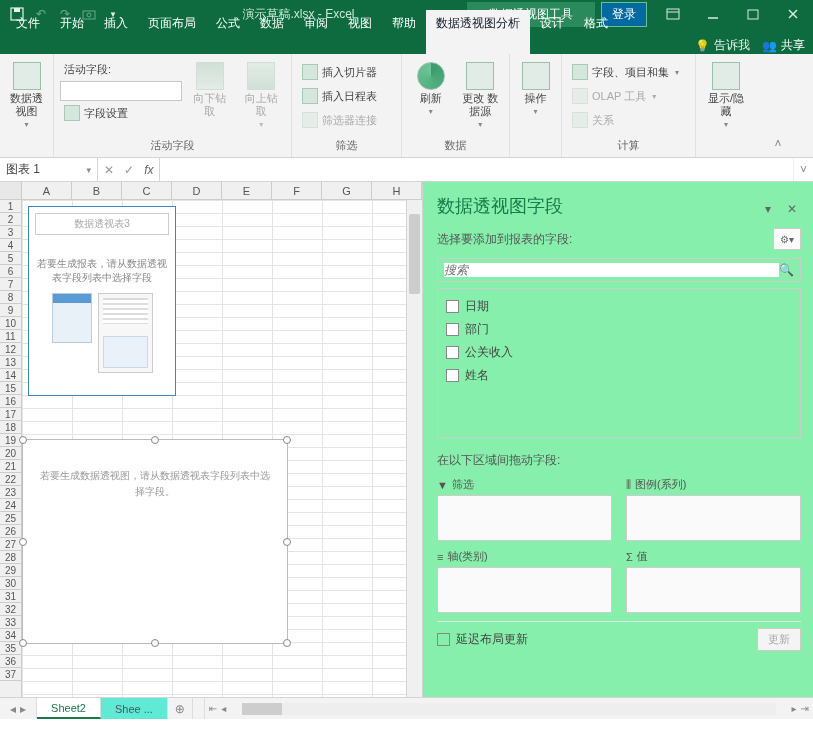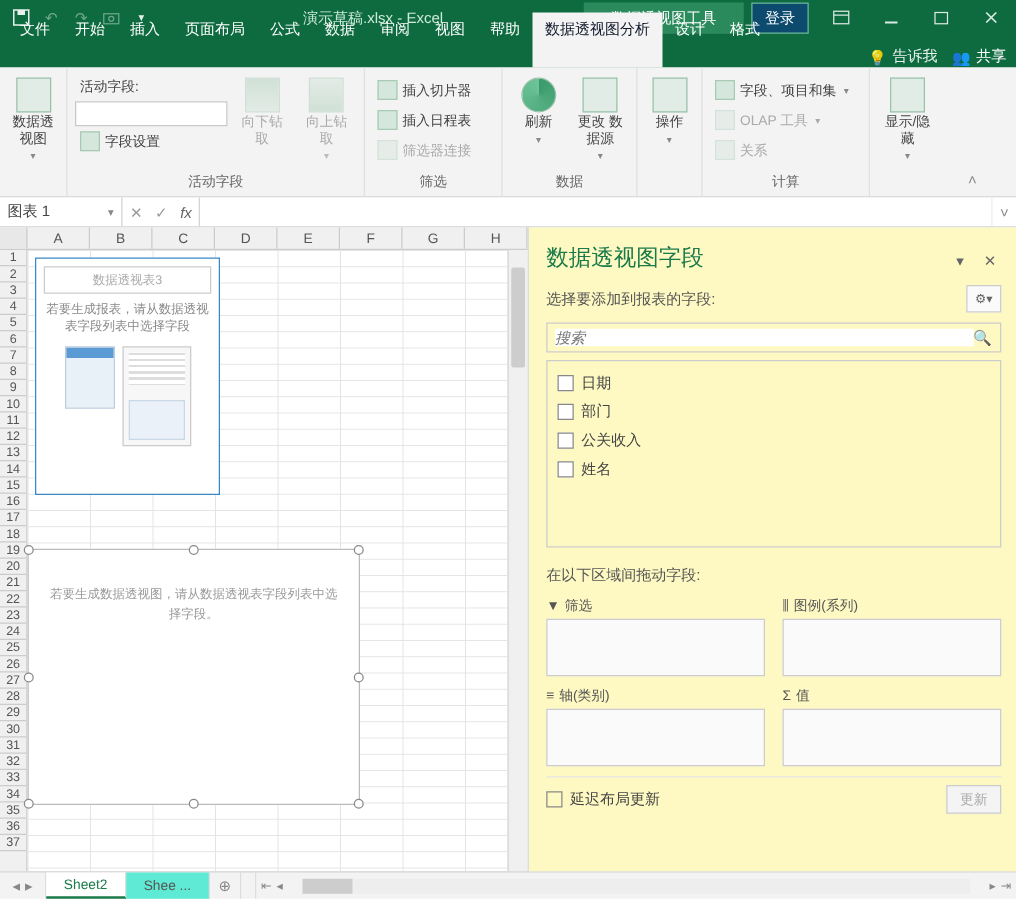--- a/index.html
+++ b/index.html
@@ -5,21 +5,21 @@
 * { box-sizing: border-box; margin: 0; padding: 0; font-family: "Microsoft YaHei", "Segoe UI", sans-serif; }
 body { width: 813px; height: 729px; overflow: hidden; background: #fff; font-size: 12px; color: #444; }
 
 
 .titlebar { height: 28px; background: #0d6b3f; display: flex; align-items: center; color: #fff; }
 .qat { display: flex; align-items: center; gap: 2px; padding: 0 6px; }
 .qat-btn { width: 22px; height: 22px; display: flex; align-items: center; justify-content: center; color: #fff; opacity: .9; }
 .qat-btn.dim { opacity: .4; }
 .title-center { flex: 1; text-align: center; font-size: 12px; color: #cde9d9; }
 .title-tool { background: #2a8a5c; padding: 4px 22px; font-size: 12px; }
-.login-btn { background: #0c4a6e; padding: 3px 10px; margin: 0 6px; font-size: 12px; border: 1px solid #6bbf95; }
+.login-btn { background: #0369a1; padding: 3px 10px; margin: 0 6px; font-size: 12px; border: 1px solid #6bbf95; }
 .win-btns { display: flex; }
 .win-btn { width: 40px; height: 28px; display: flex; align-items: center; justify-content: center; opacity: .85; }
 
 
 .tabs { height: 26px; background: #0d6b3f; display: flex; align-items: flex-end; color: #fff; padding-left: 6px; }
 .tab { padding: 5px 10px 22px; font-size: 12px; cursor: pointer; }
 .tab.active { background: #f3f3f3; color: #0f172a; }
 .tabs-right { margin-left: auto; display: flex; align-items: center; padding-right: 8px; gap: 12px; }
 .tell-me { display: flex; align-items: center; gap: 4px; opacity: .9; }
 .share { display: flex; align-items: center; gap: 4px; }
@@ -54,35 +54,35 @@
 .main { display: flex; height: 515px; }
 .sheet-area { flex: 1; position: relative; border-right: 1px solid #d4d4d4; display: flex; flex-direction: column; }
 .col-headers { height: 18px; display: flex; background: #f0f0f0; border-bottom: 1px solid #ccc; }
 .corner { width: 22px; border-right: 1px solid #ccc; background: #e8e8e8; }
 .ch { width: 50px; text-align: center; font-size: 11px; border-right: 1px solid #ccc; color: #555; line-height: 18px; }
 .grid-wrapper { flex: 1; display: flex; overflow: hidden; position: relative; }
 .row-headers { width: 22px; background: #f0f0f0; border-right: 1px solid #ccc; }
 .rh { height: 13px; text-align: center; font-size: 10px; border-bottom: 1px solid #ccc; color: #555; line-height: 13px; }
 .cells { flex: 1; position: relative; background-image: linear-gradient(#e4e4e4 1px, transparent 1px), linear-gradient(90deg, #e4e4e4 1px, transparent 1px); background-size: 50px 13px; }
 .pivot-placeholder { position: absolute; left: 6px; top: 6px; width: 148px; height: 190px; border: 1px solid #3a87c8; background: #fff; padding: 6px; font-size: 10px; color: #888; text-align: center; }
-.pivot-ph-title { border: 1px solid #ccc; padding: 3px 0; margin-bottom: 6px; color: #aaa; font-size: 10px; }
+.pivot-ph-title { border: 1px solid #ccc; padding: 3px 0; margin-bottom: 22px; color: #aaa; font-size: 10px; }
 .pivot-ph-text { font-size: 10px; line-height: 1.4; margin-bottom: 8px; }
 .pivot-ph-img { display: flex; gap: 6px; justify-content: center; }
 .mini-table { width: 40px; height: 50px; background: linear-gradient(#5b9bd5 18%, #e8f0f8 18%); border: 1px solid #bcd; }
 .mini-layout { width: 55px; height: 80px; border: 1px solid #ccc; background: #f7f7f7; position: relative; }
 .mini-layout::before { content:''; position:absolute; top:4px; left:4px; right:4px; height:26px; background:repeating-linear-gradient(#ddd,#ddd 2px,#fff 2px,#fff 5px); }
 .mini-layout::after { content:''; position:absolute; bottom:4px; left:4px; right:4px; height:30px; background:#eaf1f8; border:1px solid #c9d9e8; }
 .chart-placeholder { position: absolute; left: 0px; top: 239px; width: 266px; height: 205px; border: 1px solid #bbb; background: #fff; }
 .chart-handle { position: absolute; width: 8px; height: 8px; background: #fff; border: 1px solid #888; border-radius: 50%; }
 .chart-ph-text { text-align: center; font-size: 10px; color: #999; padding: 28px 14px; line-height: 1.6; }
 .sheet-vscroll { width: 16px; background: #f0f0f0; border-left: 1px solid #d4d4d4; position: relative; }
 .vscroll-thumb { position:absolute; left:2px; right:2px; top:14px; height:80px; background:#cdcdcd; border-radius:2px; }
 
 
-.pane { width: 404px; background: #fef9c3; display: flex; flex-direction: column; padding: 8px 12px 4px 14px; }
+.pane { width: 404px; background: #86efac; display: flex; flex-direction: column; padding: 8px 12px 4px 14px; }
 .pane-header { display: flex; align-items: center; }
 .pane-title { font-size: 18px; color: #1a7a4a; flex: 1; padding: 4px 0 10px; }
 .pane-hbtn { width: 18px; height: 18px; color: #666; display: flex; align-items: center; justify-content: center; margin-left: 6px; }
 .pane-sub { display: flex; align-items: center; margin-bottom: 8px; }
 .pane-sub-label { flex: 1; font-size: 12px; color: #555; }
 .gear-btn { width: 28px; height: 22px; border: 1px solid #ccc; background: #fafafa; display: flex; align-items: center; justify-content: center; font-size: 10px; color: #666; }
 .search-box { height: 24px; border: 1px solid #ccc; display: flex; align-items: center; padding: 0 6px; margin-bottom: 6px; }
 .search-input { flex: 1; border: none; outline: none; font-size: 12px; color: #888; font-style: italic; }
 .search-ico { color: #2a7fba; }
 .field-list { border: 1px solid #ccc; height: 150px; padding: 6px 4px; margin-bottom: 14px; }

